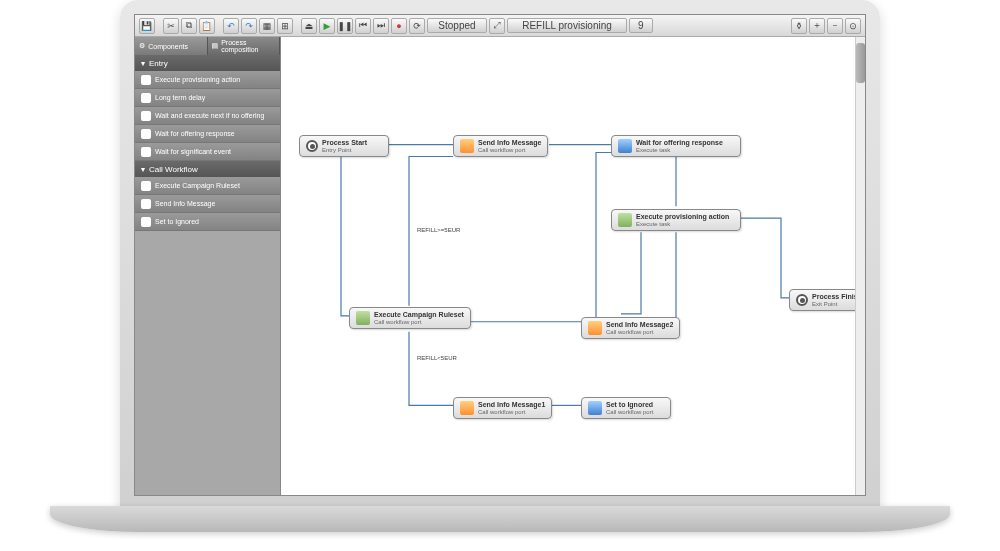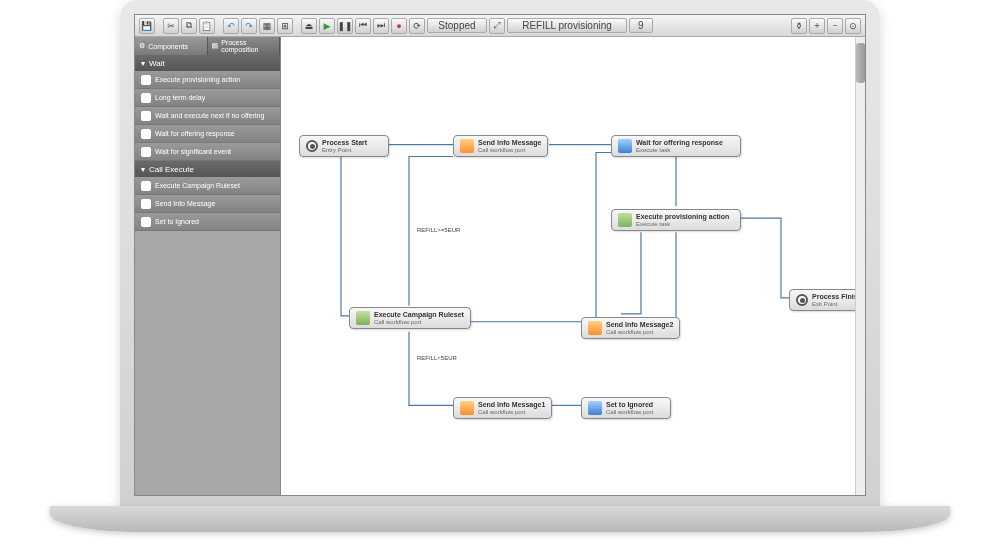--- a/index.html
+++ b/index.html
@@ -248,21 +248,21 @@
             <span>Components</span>
           </div>
           <div class="sidebar-tab">
             <span>▤</span>
             <span>Process composition</span>
           </div>
         </div>
 
         <div class="panel-header">
           <span>▾</span>
-          <span>Wait</span>
+          <span>Entry</span>
         </div>
         <div class="panel-item">
             <span class="mini-icon"></span>
             <span>Execute provisioning action</span>
           </div>
         <div class="panel-item">
             <span class="mini-icon"></span>
             <span>Long term delay</span>
           </div>
         <div class="panel-item">
@@ -273,21 +273,21 @@
             <span class="mini-icon"></span>
             <span>Wait for offering response</span>
           </div>
         <div class="panel-item">
             <span class="mini-icon"></span>
             <span>Wait for significant event</span>
           </div>
 
         <div class="panel-header">
           <span>▾</span>
-          <span>Call Execute</span>
+          <span>Call Workflow</span>
         </div>
         <div class="panel-item">
             <span class="mini-icon"></span>
             <span>Execute Campaign Ruleset</span>
           </div>
         <div class="panel-item">
             <span class="mini-icon"></span>
             <span>Send Info Message</span>
           </div>
         <div class="panel-item">

